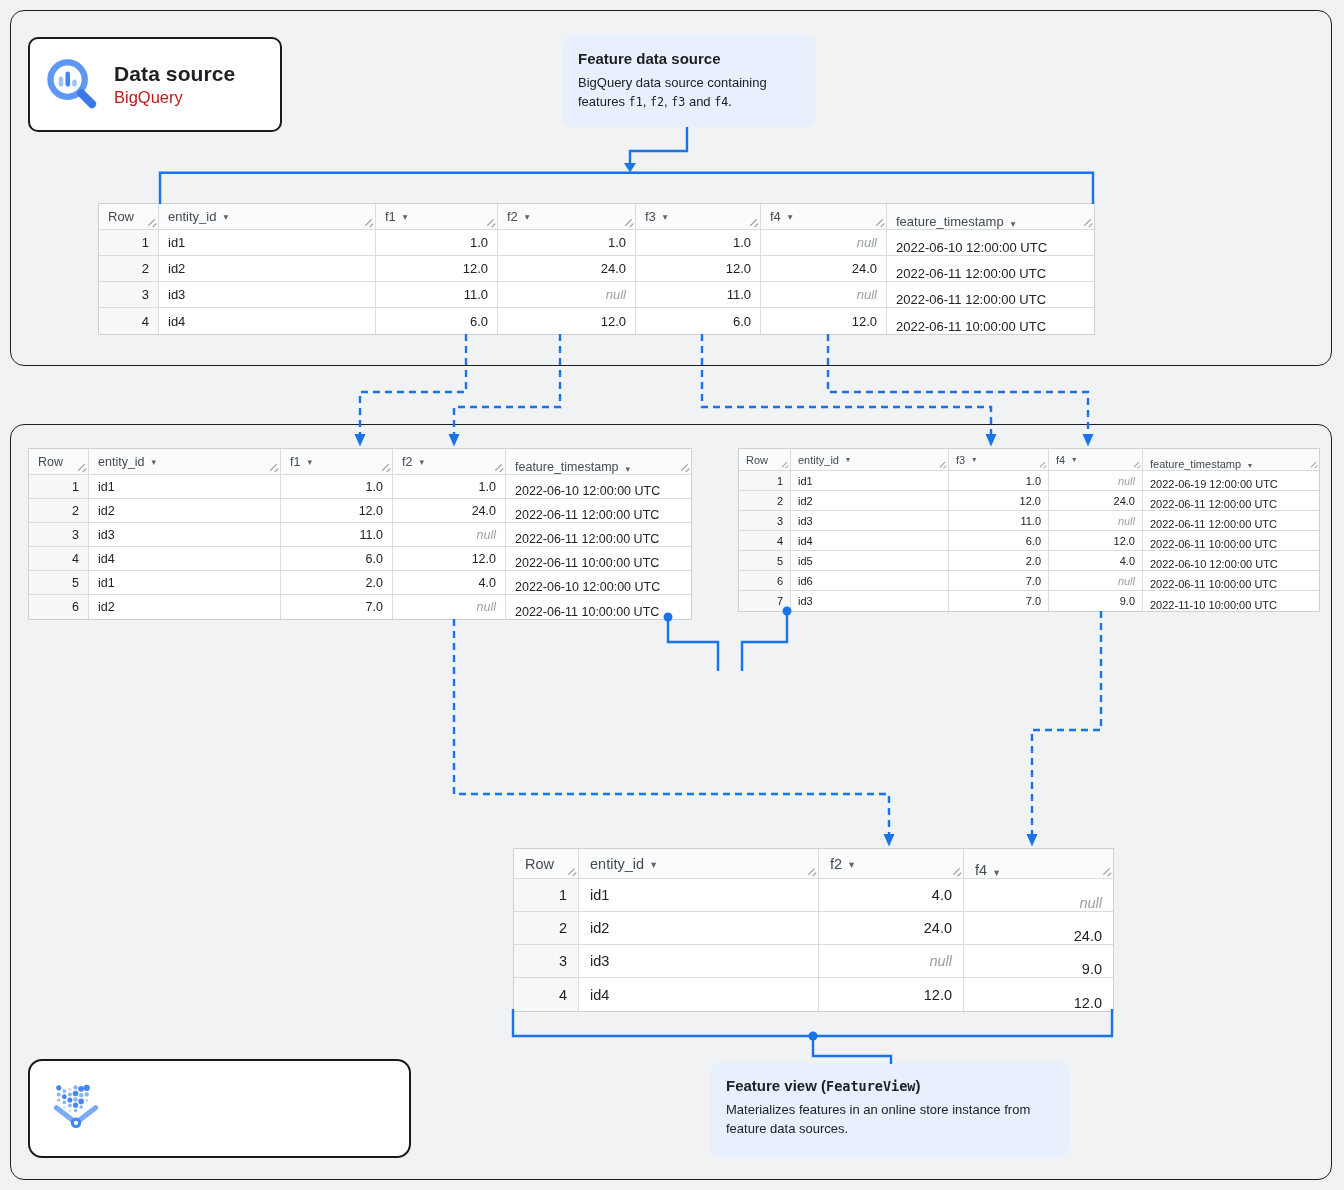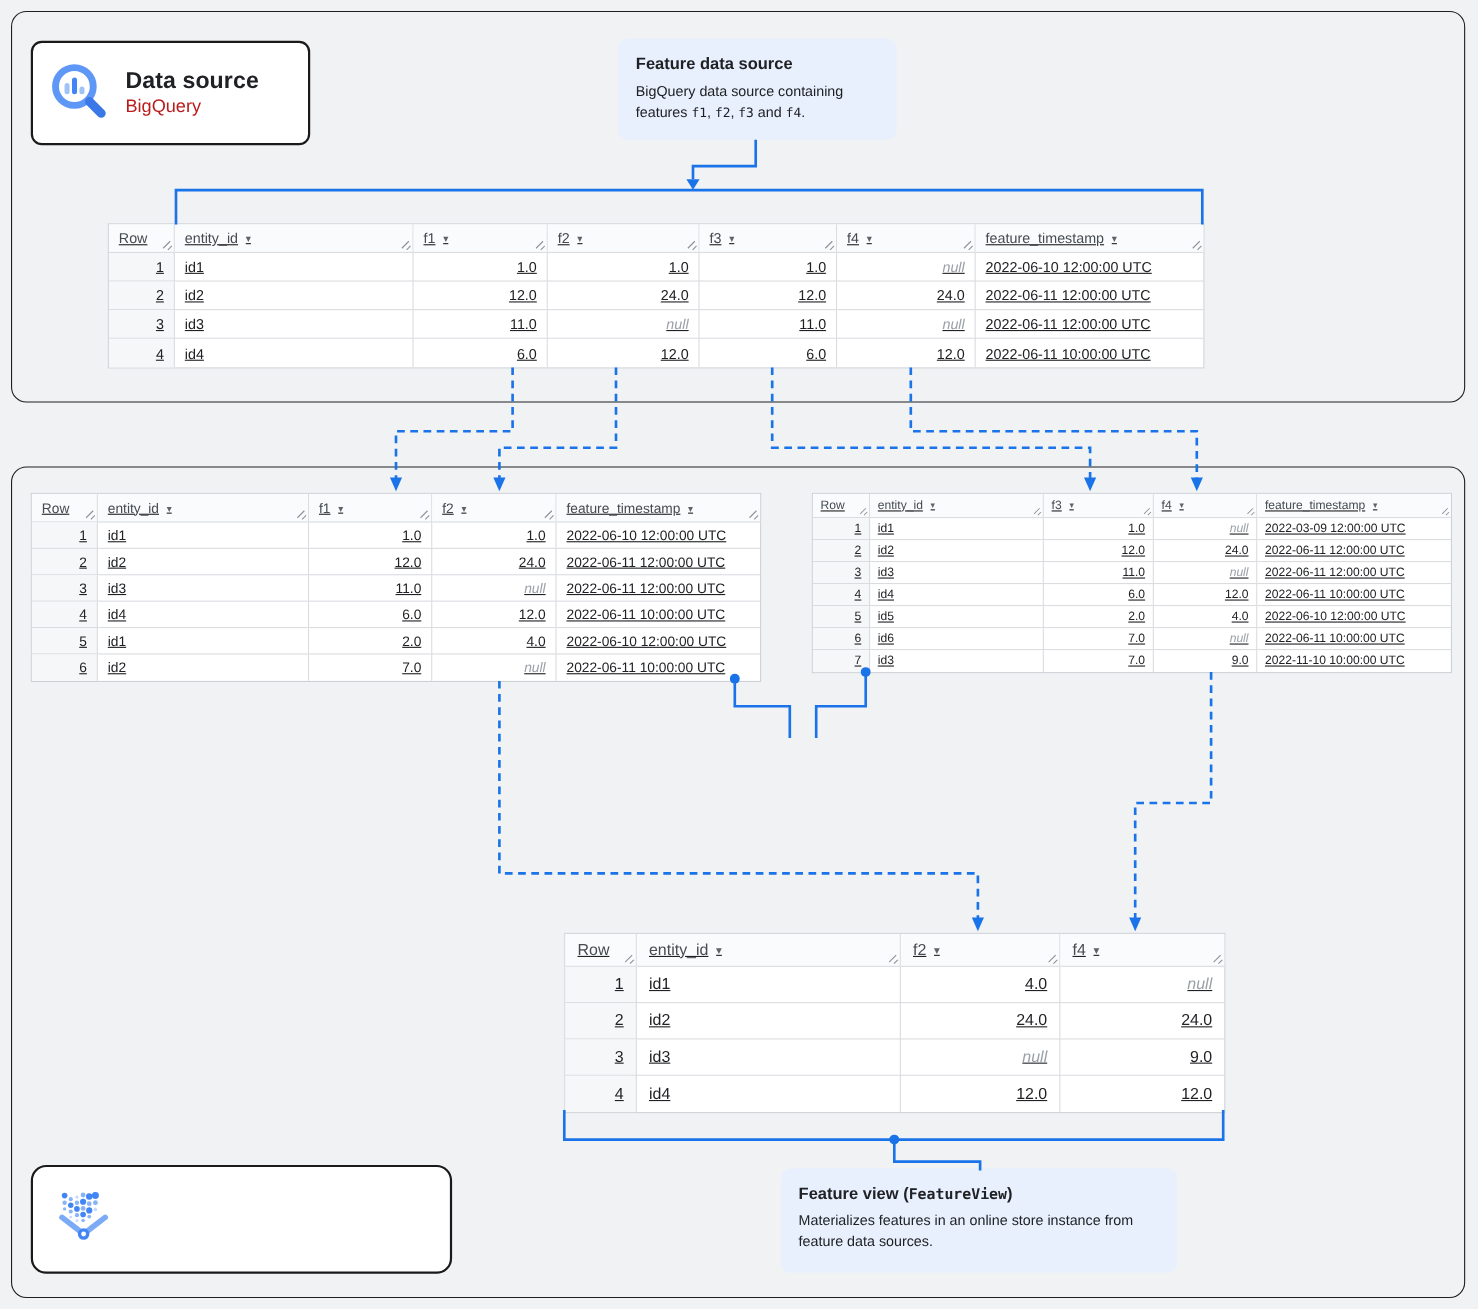--- a/index.html
+++ b/index.html
@@ -24,27 +24,27 @@
   .idbox-sub{font-size:16.5px;margin-top:2px;color:#b91c1c;}
   
   .callout{position:absolute;background:var(--callout-bg,#e8f0fe);border-radius:9px;padding:13px 16px;z-index:4;line-height:1.42;}
   .callout-title{font-weight:bold;font-size:15px;margin-bottom:5px;color:#202124;}
   .callout-body{font-size:13px;color:#202124;}
   .callout .mono{font-family:"DejaVu Sans Mono",monospace;font-size:0.9em;}
   .callout-fds{left:562px;top:35px;width:221px;height:66px;}
   .callout-fg{left:551px;top:670px;width:326px;height:64px;}
   .callout-fv{left:710px;top:1062px;width:328px;height:69px;}
   
-  .btable{position:absolute;background:#fff;border:1px solid #cdd1d6;z-index:4;text-decoration:underline;}
+  .btable{position:absolute;background:#fff;border:1px solid #cdd1d6;z-index:4;}
   .trow{display:flex;}
   .tcell{position:relative;display:flex;align-items:center;box-sizing:border-box;
          padding:0 9px;border-right:1px solid var(--table-border,#dadce0);
          border-bottom:1px solid var(--table-border,#dadce0);white-space:nowrap;overflow:hidden;
          color:var(--cell-text,#202124);}
-  .tcell:last-child{border-right:none;}
+  .tcell:last-child{border-right:none;align-items:flex-end;}
   .trow:last-child .tcell{border-bottom:none;}
   .rownum{justify-content:flex-end;background:#f6f7f8;}
   .num{justify-content:flex-end;}
   .nullv{color:var(--null-text,#9aa0a6);font-style:italic;}
   .th{justify-content:flex-start;background:#fafbfc;color:var(--header-text,#454b52);}
   .th .hlabel{color:var(--header-text,#454b52);}
   .harrow{margin-left:7px;font-size:0.72em;color:#5f6368;}
   .rg{position:absolute;right:1px;bottom:1px;width:10px;height:10px;}
   .rg::before,.rg::after{content:"";position:absolute;background:#8d9298;height:1px;transform:rotate(-45deg);}
   .rg::before{width:9px;left:0px;top:4px;}
@@ -314,21 +314,21 @@
           <span class="hlabel">feature_timestamp</span>
           <span class="harrow">▾</span>
           <span class="rg"></span>
         </div>
       </div>
       <div class="trow">
         <div class="tcell rownum">1</div>
         <div class="tcell text">id1</div>
         <div class="tcell num">1.0</div>
         <div class="tcell num nullv">null</div>
-        <div class="tcell ts">2022-03-09 12:00:00 UTC</div>
+        <div class="tcell ts">2022-06-19 12:00:00 UTC</div>
       </div>
       <div class="trow">
         <div class="tcell rownum">2</div>
         <div class="tcell text">id2</div>
         <div class="tcell num">12.0</div>
         <div class="tcell num">24.0</div>
         <div class="tcell ts">2022-06-11 12:00:00 UTC</div>
       </div>
       <div class="trow">
         <div class="tcell rownum">3</div>

